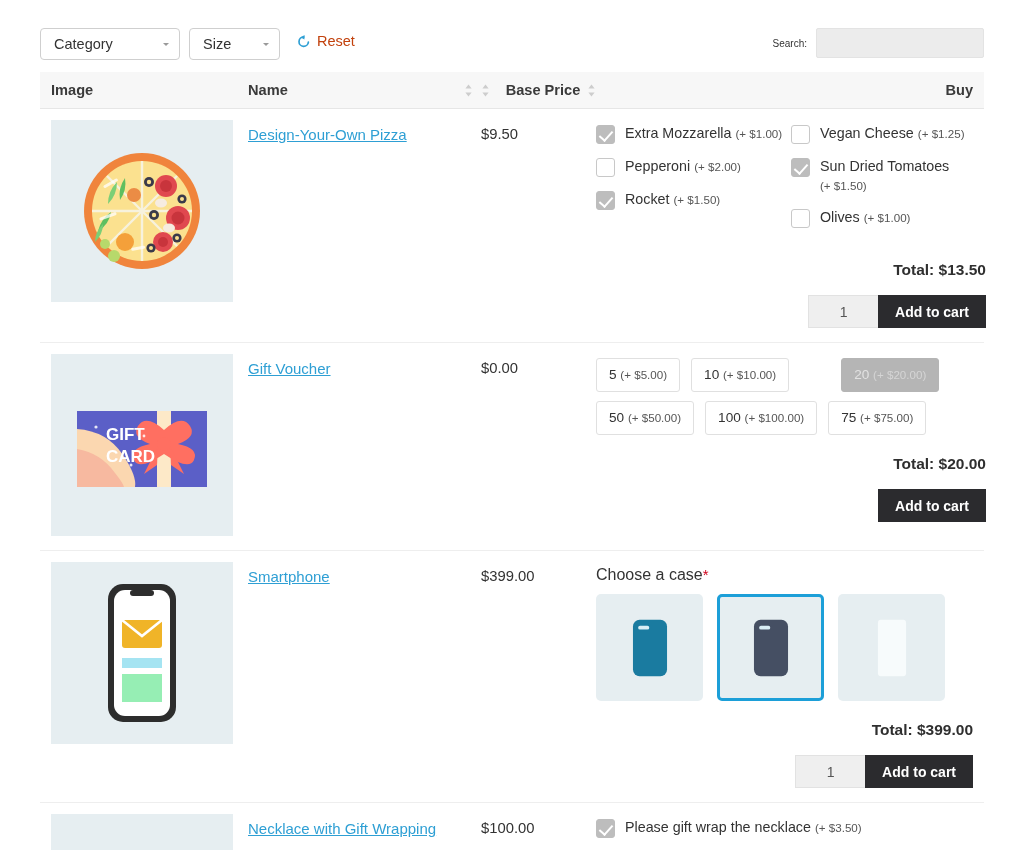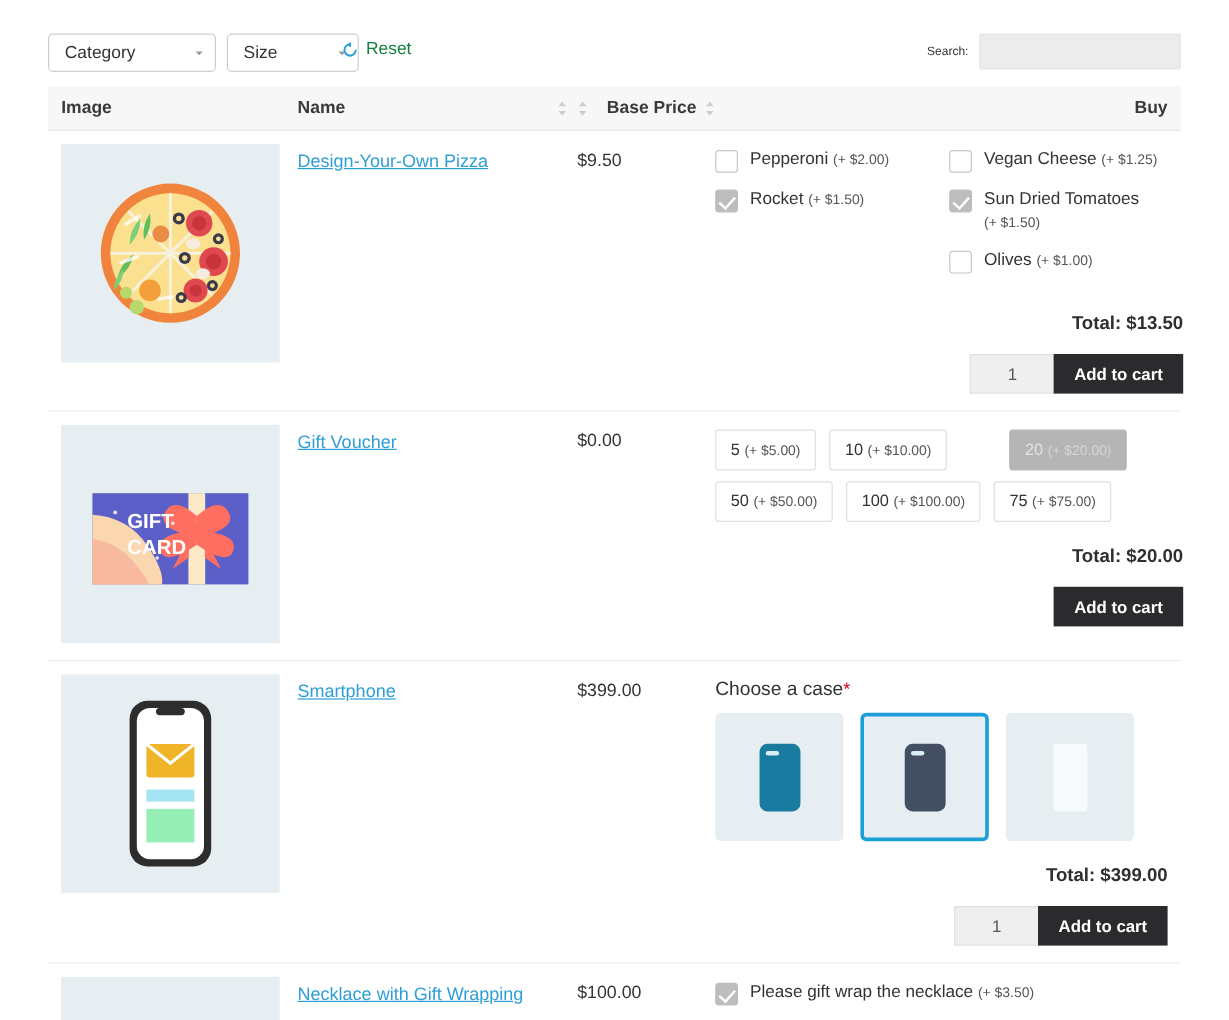--- a/index.html
+++ b/index.html
@@ -32,35 +32,35 @@
     border-radius: 4px;
     display: flex;
     align-items: center;
     padding: 0 8px 0 13px;
     font-size: 14.5px;
     color: #333;
     cursor: pointer;
     gap: 12px;
   }
   .select-box.category { left: 0; width: 140px; }
-  .select-box.size { left: 149px; width: 110px; }
+  .select-box.size { left: 149px; width: 91px; }
   .select-label { flex: 1 1 auto; white-space: nowrap; overflow: hidden; }
   .select-arrow {
     width: 11px; height: 11px;
     flex: 0 0 auto;
     display: inline-flex; align-items: center; justify-content: center;
   }
   .select-arrow svg { display: block; }
 
   .reset-link {
     position: absolute;
-    left: 244px; top: 5px;
+    left: 256px; top: 5px;
     display: flex; align-items: center;
     gap: 6px;
-    color: #15803d;
+    color: #c2410c;
     font-size: 14.5px;
     cursor: pointer;
   }
   .reset-icon { display: inline-flex; width: 15px; height: 15px; }
   .reset-icon svg { display:block; }
 
   .search-wrap {
     position: absolute;
     right: 0; top: 0;
     display: flex; align-items: center; gap: 9px;
@@ -377,20 +377,27 @@
         </div>
       </div>
       <div class="cell-name">
         <a class="prod-link">Design-Your-Own Pizza</a>
       </div>
       <div class="cell-price">$9.50</div>
       <div class="cell-buy">
 
         <div class="addon-grid">
           <div class="addon-col">
+            <label class="addon">
+              <span class="cbox checked"></span>
+              <span class="addon-text">
+                <span>Extra Mozzarella</span>
+                <span class="addon-price">(+ $1.00)</span>
+              </span>
+            </label>
             <label class="addon">
               <span class="cbox"></span>
               <span class="addon-text">
                 <span>Pepperoni</span>
                 <span class="addon-price">(+ $2.00)</span>
               </span>
             </label>
             <label class="addon">
               <span class="cbox checked"></span>
               <span class="addon-text">

